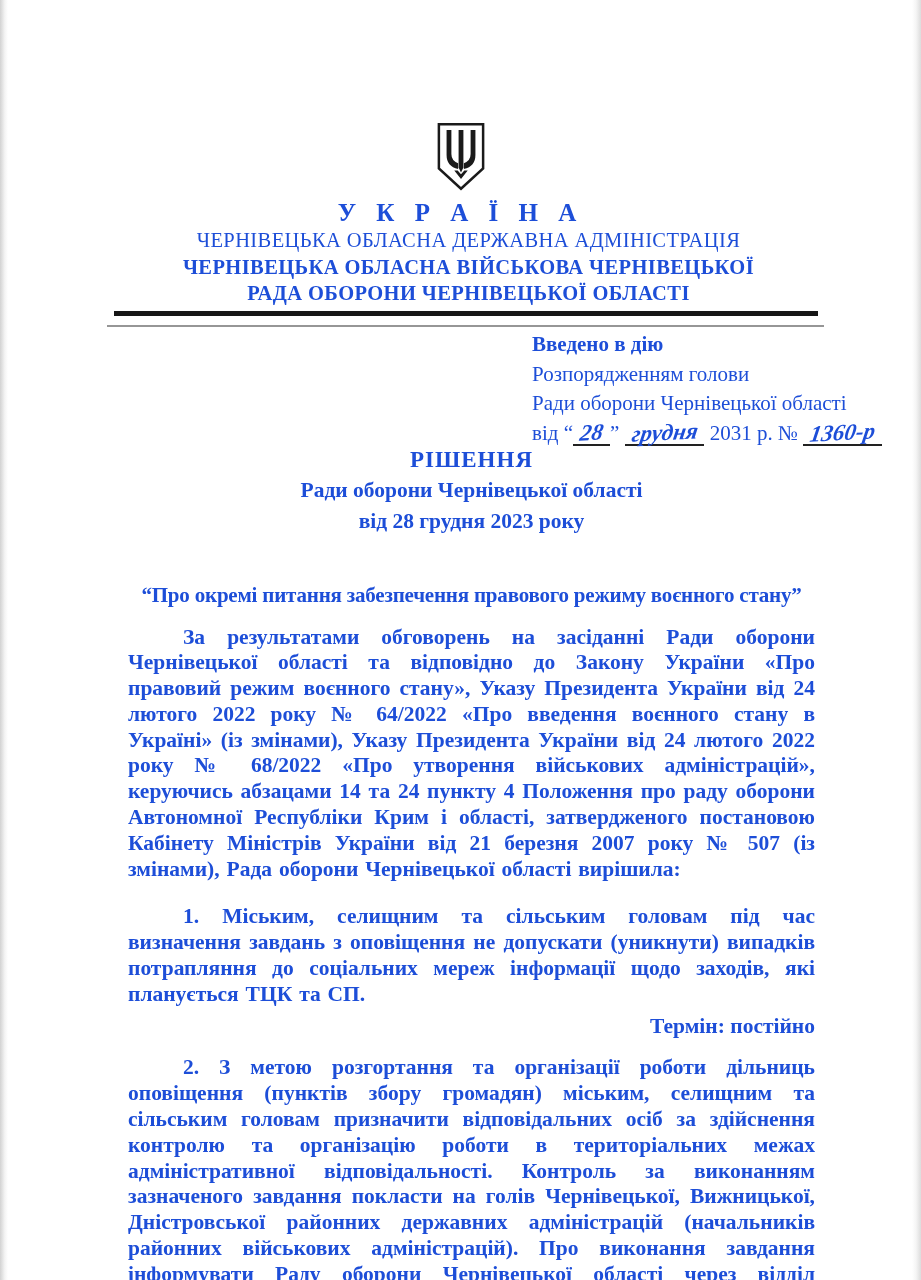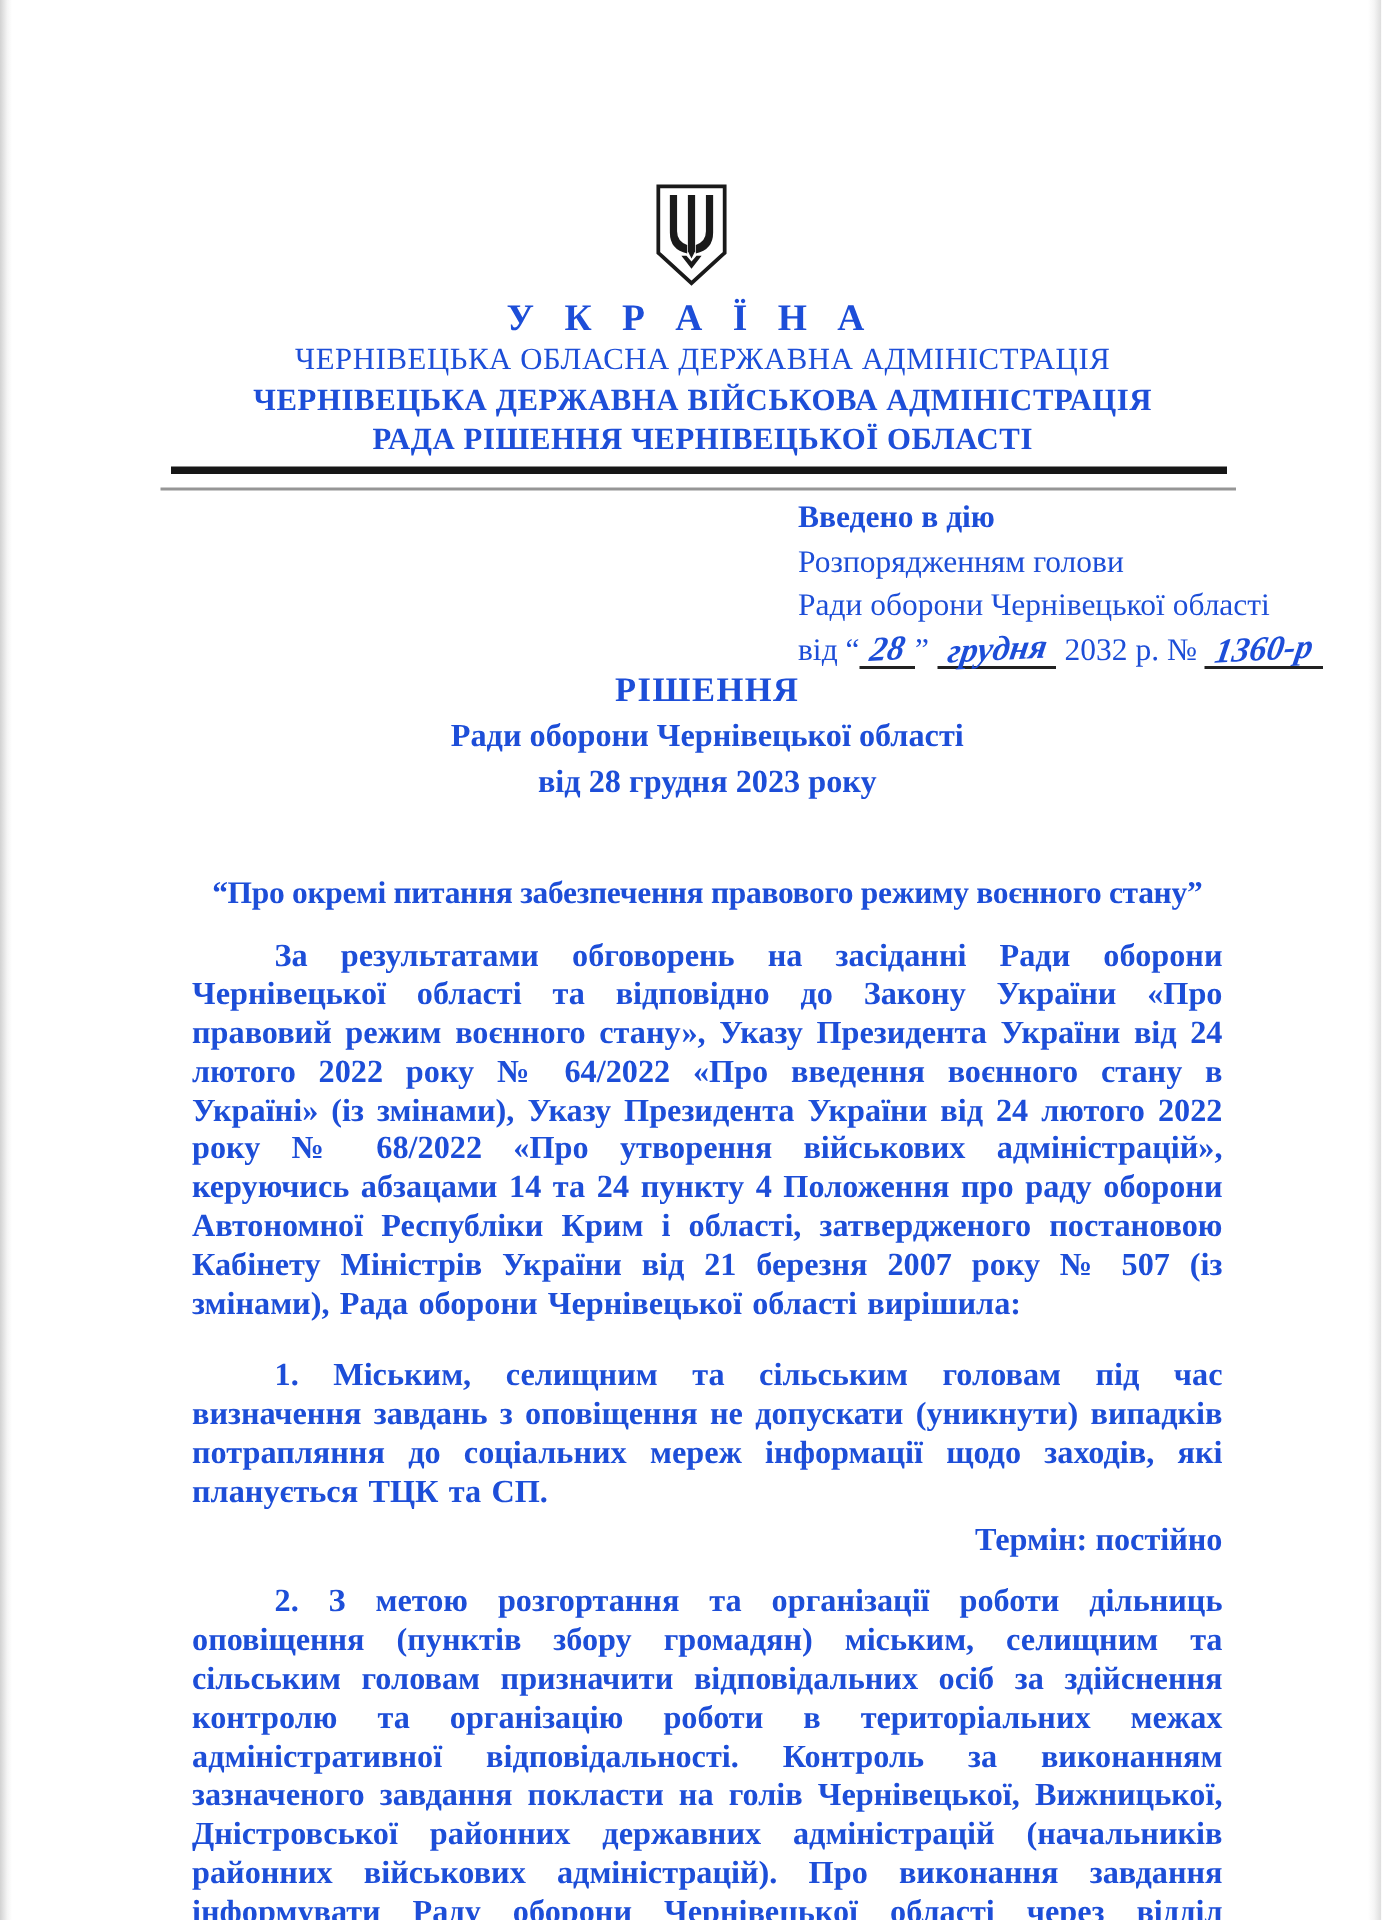--- a/index.html
+++ b/index.html
@@ -58,34 +58,34 @@
   <div class="doc-header">
     <svg class="emblem" width="50" height="70" viewBox="0 0 52 72" aria-hidden="true">
       <path d="M3 2 H49 V48 L26 69 L3 48 Z" fill="none" stroke="#1a1a1a" stroke-width="2.6"></path>
       <path d="M23.5 8 h5 v39 l-2.5 5 l-2.5 -5 z" fill="#1a1a1a"></path>
       <path d="M11 8 h5 v25 q0 7 7 9.5 v6 q-12 -2.5 -12 -14.5 z" fill="#1a1a1a"></path>
       <path d="M41 8 h-5 v25 q0 7 -7 9.5 v6 q12 -2.5 12 -14.5 z" fill="#1a1a1a"></path>
       <path d="M19 50 L26 59 L33 50 L29.5 50 L26 54 L22.5 50 Z" fill="#1a1a1a"></path>
     </svg>
     <div class="country">У К Р А Ї Н А</div>
     <div class="org-line">ЧЕРНІВЕЦЬКА ОБЛАСНА ДЕРЖАВНА АДМІНІСТРАЦІЯ</div>
-    <div class="org-line bold">ЧЕРНІВЕЦЬКА ДЕРЖАВНА ВІЙСЬКОВА АДМІНІСТРАЦІЯ</div>
-    <div class="org-line bold">РАДА РІШЕННЯ ЧЕРНІВЕЦЬКОЇ ОБЛАСТІ</div>
+    <div class="org-line bold">ЧЕРНІВЕЦЬКА ОБЛАСНА ВІЙСЬКОВА ЧЕРНІВЕЦЬКОЇ</div>
+    <div class="org-line bold">РАДА ОБОРОНИ ЧЕРНІВЕЦЬКОЇ ОБЛАСТІ</div>
     <div class="rule-thick"></div>
     <div class="rule-thin"></div>
   </div>
 
   <div class="approval">
     <div class="stamp-title">Введено в дію</div>
     <div>Розпорядженням голови</div>
     <div>Ради оборони Чернівецької області</div>
     <div>
       <span>від “</span><span class="blank"><span class="hand">28</span></span><span>”</span>
       <span class="blank"><span class="hand">грудня</span></span>
-      <span>2032 р. №</span>
+      <span>2031 р. №</span>
       <span class="blank"><span class="hand">1360-р</span></span>
     </div>
   </div>
 
   <div class="title-block">
     <div class="heading">РІШЕННЯ</div>
     <div>Ради оборони Чернівецької області</div>
     <div>від 28 грудня 2023 року</div>
     <div class="subject">“Про окремі питання забезпечення правового режиму воєнного стану”</div>
   </div>

